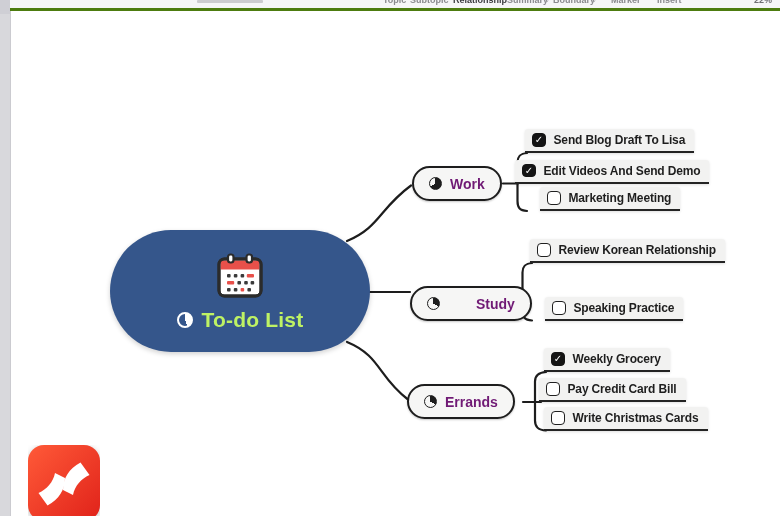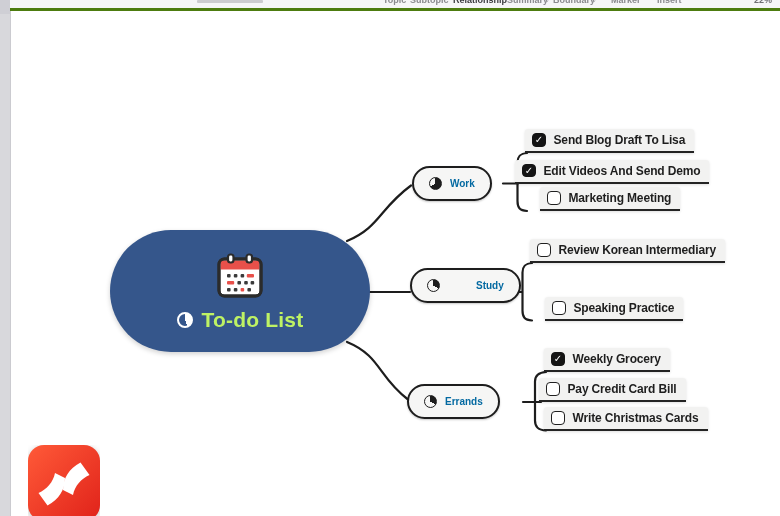--- a/index.html
+++ b/index.html
@@ -30,21 +30,21 @@
   .root-label-row{display:flex;align-items:center;gap:9px;color:#bef264;font-size:21px;font-weight:bold;letter-spacing:.2px;}
   .pie{display:inline-block;border-radius:50%;box-sizing:border-box;}
   .pie.dark{width:13px;height:13px;border:1.7px solid var(--ink);color:var(--ink);
     background:conic-gradient(currentColor calc(var(--p)*1%),transparent 0);}
   .pie.light{width:16px;height:16px;border:2px solid #fff;color:#fff;
     background:conic-gradient(currentColor calc(var(--p)*1%),transparent 0);}
   
   .branch-pill{
     position:absolute;display:flex;align-items:center;gap:8px;height:35px;box-sizing:border-box;
     padding:0 15px;background:#f6f6f5;border:2.2px solid var(--ink);border-radius:18px;
-    font-size:10px;font-weight:bold;color:#0369a1;box-shadow:0 1px 2px rgba(0,0,0,.22);white-space:nowrap;justify-content:flex-end;
+    font-size:14px;font-weight:bold;color:#701a75;box-shadow:0 1px 2px rgba(0,0,0,.22);white-space:nowrap;justify-content:flex-end;
   }
   
   .task-item{
     position:absolute;display:flex;align-items:center;gap:8px;height:24px;box-sizing:border-box;
     padding:0 9px 0 7px;background:var(--item-bg,#f2f2f1);border-bottom:2.4px solid #242424;
     border-radius:3px 3px 0 0;box-shadow:0 1px 3px rgba(0,0,0,.13);
     font-size:12px;font-weight:bold;letter-spacing:-.15px;color:#1e1e1e;white-space:nowrap;
   }
   .cb{width:13.5px;height:13.5px;box-sizing:border-box;border:1.8px solid #202020;border-radius:4px;
       background:#fff;display:flex;align-items:center;justify-content:center;flex:0 0 auto;}
@@ -130,27 +130,27 @@
   </div>
   <div class="task-item" style="left:515px;top:159.5px;">
     <span class="cb checked"></span>
     <span>Edit Videos And Send Demo</span>
   </div>
   <div class="task-item" style="left:540px;top:187px;">
     <span class="cb"></span>
     <span>Marketing Meeting</span>
   </div>
 
-  <div class="branch-pill" style="left:410px;top:268px;gap:36px;">
+  <div class="branch-pill" style="left:410px;top:286px;gap:36px;">
     <span class="pie dark" style="--p: 33;"></span>
     <span>Study</span>
   </div>
   <div class="task-item" style="left:530px;top:239px;">
     <span class="cb"></span>
-    <span>Review Korean Intermediary</span>
+    <span>Review Korean Relationship</span>
   </div>
   <div class="task-item" style="left:545px;top:297px;">
     <span class="cb"></span>
     <span>Speaking Practice</span>
   </div>
 
   <div class="branch-pill" style="left:407px;top:384px;">
     <span class="pie dark" style="--p: 33;"></span>
     <span>Errands</span>
   </div>

